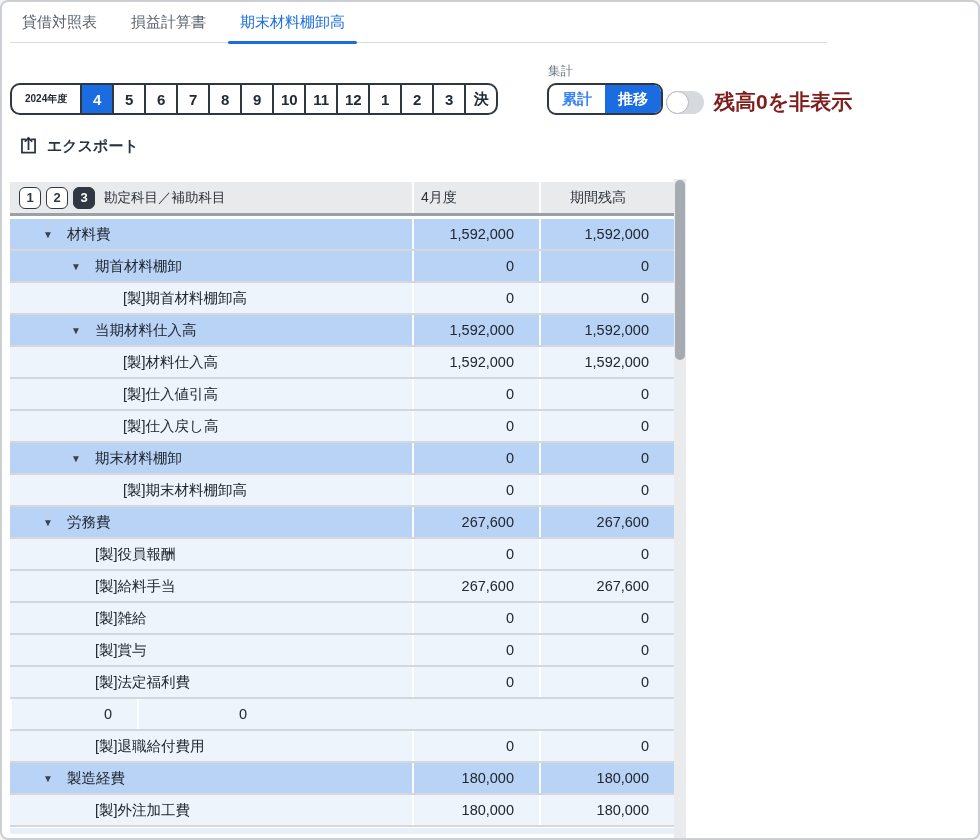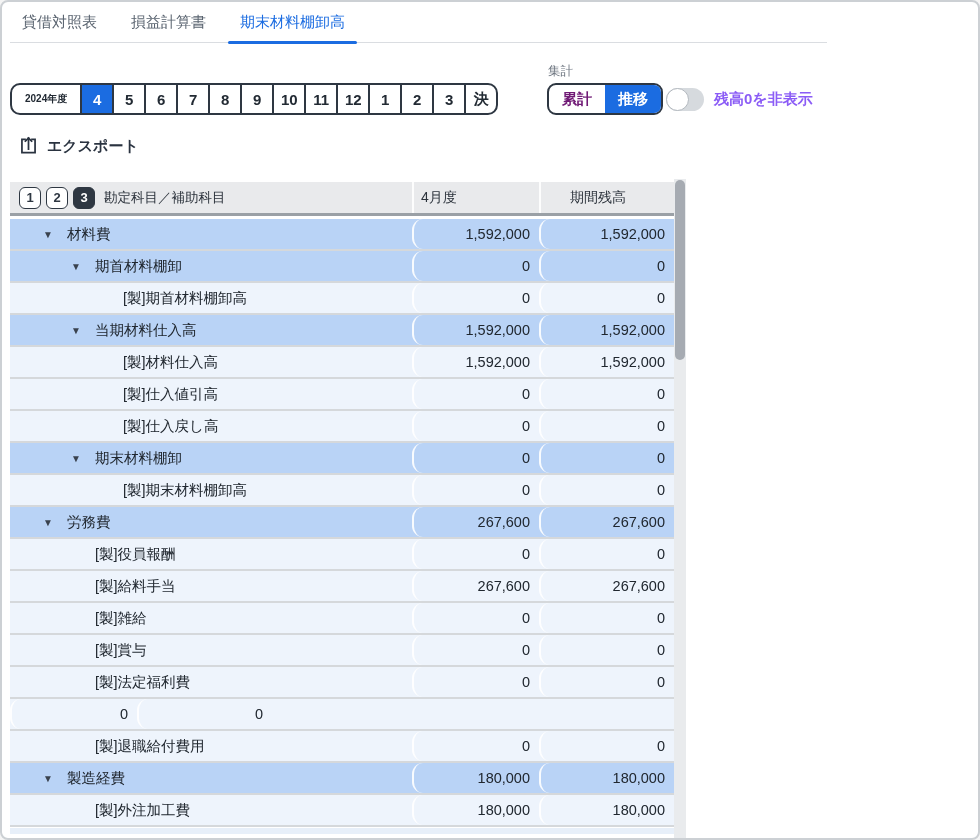--- a/index.html
+++ b/index.html
@@ -27,28 +27,28 @@
   .month-selector{position:absolute;left:8px;top:81px;height:32px;border:2px solid var(--navy);
        border-radius:10px;display:flex;align-items:stretch;overflow:hidden;background:#fff;}
   .year-label{display:flex;align-items:center;padding:0 13px;font-weight:bold;font-size:10px;color:#222a33;}
   .month-cell{width:32px;border-left:2px solid var(--navy);display:flex;align-items:center;
        justify-content:center;font-size:15px;font-weight:bold;color:#222a33;cursor:pointer;}
   .month-cell.selected{background:var(--accent);color:#fff;}
 
   .segmented{position:absolute;left:545px;top:81px;height:32px;border:2px solid var(--navy);
        border-radius:9px;display:flex;overflow:hidden;background:#fff;}
   .seg-option{display:flex;align-items:center;justify-content:center;padding:0 13px;
-       font-size:15px;font-weight:bold;color:#701a75;cursor:pointer;}
+       font-size:15px;font-weight:bold;color:#3b82f6;cursor:pointer;}
   .seg-option.selected{background:var(--accent);color:#fff;}
 
   .toggle-group{position:absolute;left:664px;top:86px;display:flex;align-items:center;gap:10px;}
   .toggle{width:38px;height:23px;border-radius:12px;background:#d6dade;position:relative;cursor:pointer;}
   .toggle-knob{position:absolute;left:0;top:0;width:23px;height:23px;border-radius:50%;
        background:#fff;border:1.5px solid #b2b8be;}
-  .toggle-label{font-size:15px;font-weight:600;color:#8b5cf6;}
+  .toggle-label{font-size:21px;font-weight:600;color:#7f1d1d;}
 
   
   .export-btn{position:absolute;left:16px;top:133px;display:flex;align-items:flex-end;gap:8px;cursor:pointer;}
   .export-label{font-size:15px;font-weight:bold;color:#2a3340;}
 
   
   .report-table{position:absolute;left:8px;top:180px;width:664px;}
   .grid-header{display:flex;height:34px;background:#e9eaec;border-bottom:3px solid #9aa0a6;
        align-items:center;font-size:13.5px;color:#2b323b;}
   .gh-account{width:402px;display:flex;align-items:center;gap:5px;padding-left:9px;align-self:stretch;}
@@ -66,21 +66,21 @@
   .row{display:flex;height:32px;border-bottom:2px solid #d5d8db;font-size:14.5px;
        color:#20272f;align-items:stretch;cursor:pointer;}
   .row.group{background:var(--rowblue);}
   .row.leaf{background:var(--rowlight);}
   .cell-account{width:402px;display:flex;align-items:center;}
   .row.lvl1 .cell-account{padding-left:33px;}
   .row.lvl2 .cell-account{padding-left:61px;}
   .row.lvl3 .cell-account{padding-left:89px;}
   .caret{width:24px;font-size:10px;color:#39424e;flex:none;}
   .cell-val{display:flex;align-items:center;justify-content:flex-end;text-align:right;
-       padding-right:9px;border-left:2px solid rgba(255,255,255,0.9);border-radius:11px;}
+       padding-right:25px;border-left:2px solid rgba(255,255,255,0.9);}
   .cell-val.month{width:127px;}
   .cell-val.period{width:135px;}
   .partial-row{height:7px;background:#e7eff9;border-top:1px solid #fff;}
 
   
   .scrollbar{position:absolute;left:672px;top:177px;width:12px;height:659px;background:#e9ebed;}
   .scroll-thumb{position:absolute;top:1px;left:1px;width:10px;height:180px;border-radius:5px;
        background:#a6abb2;cursor:pointer;}
 </style>
 </head>

